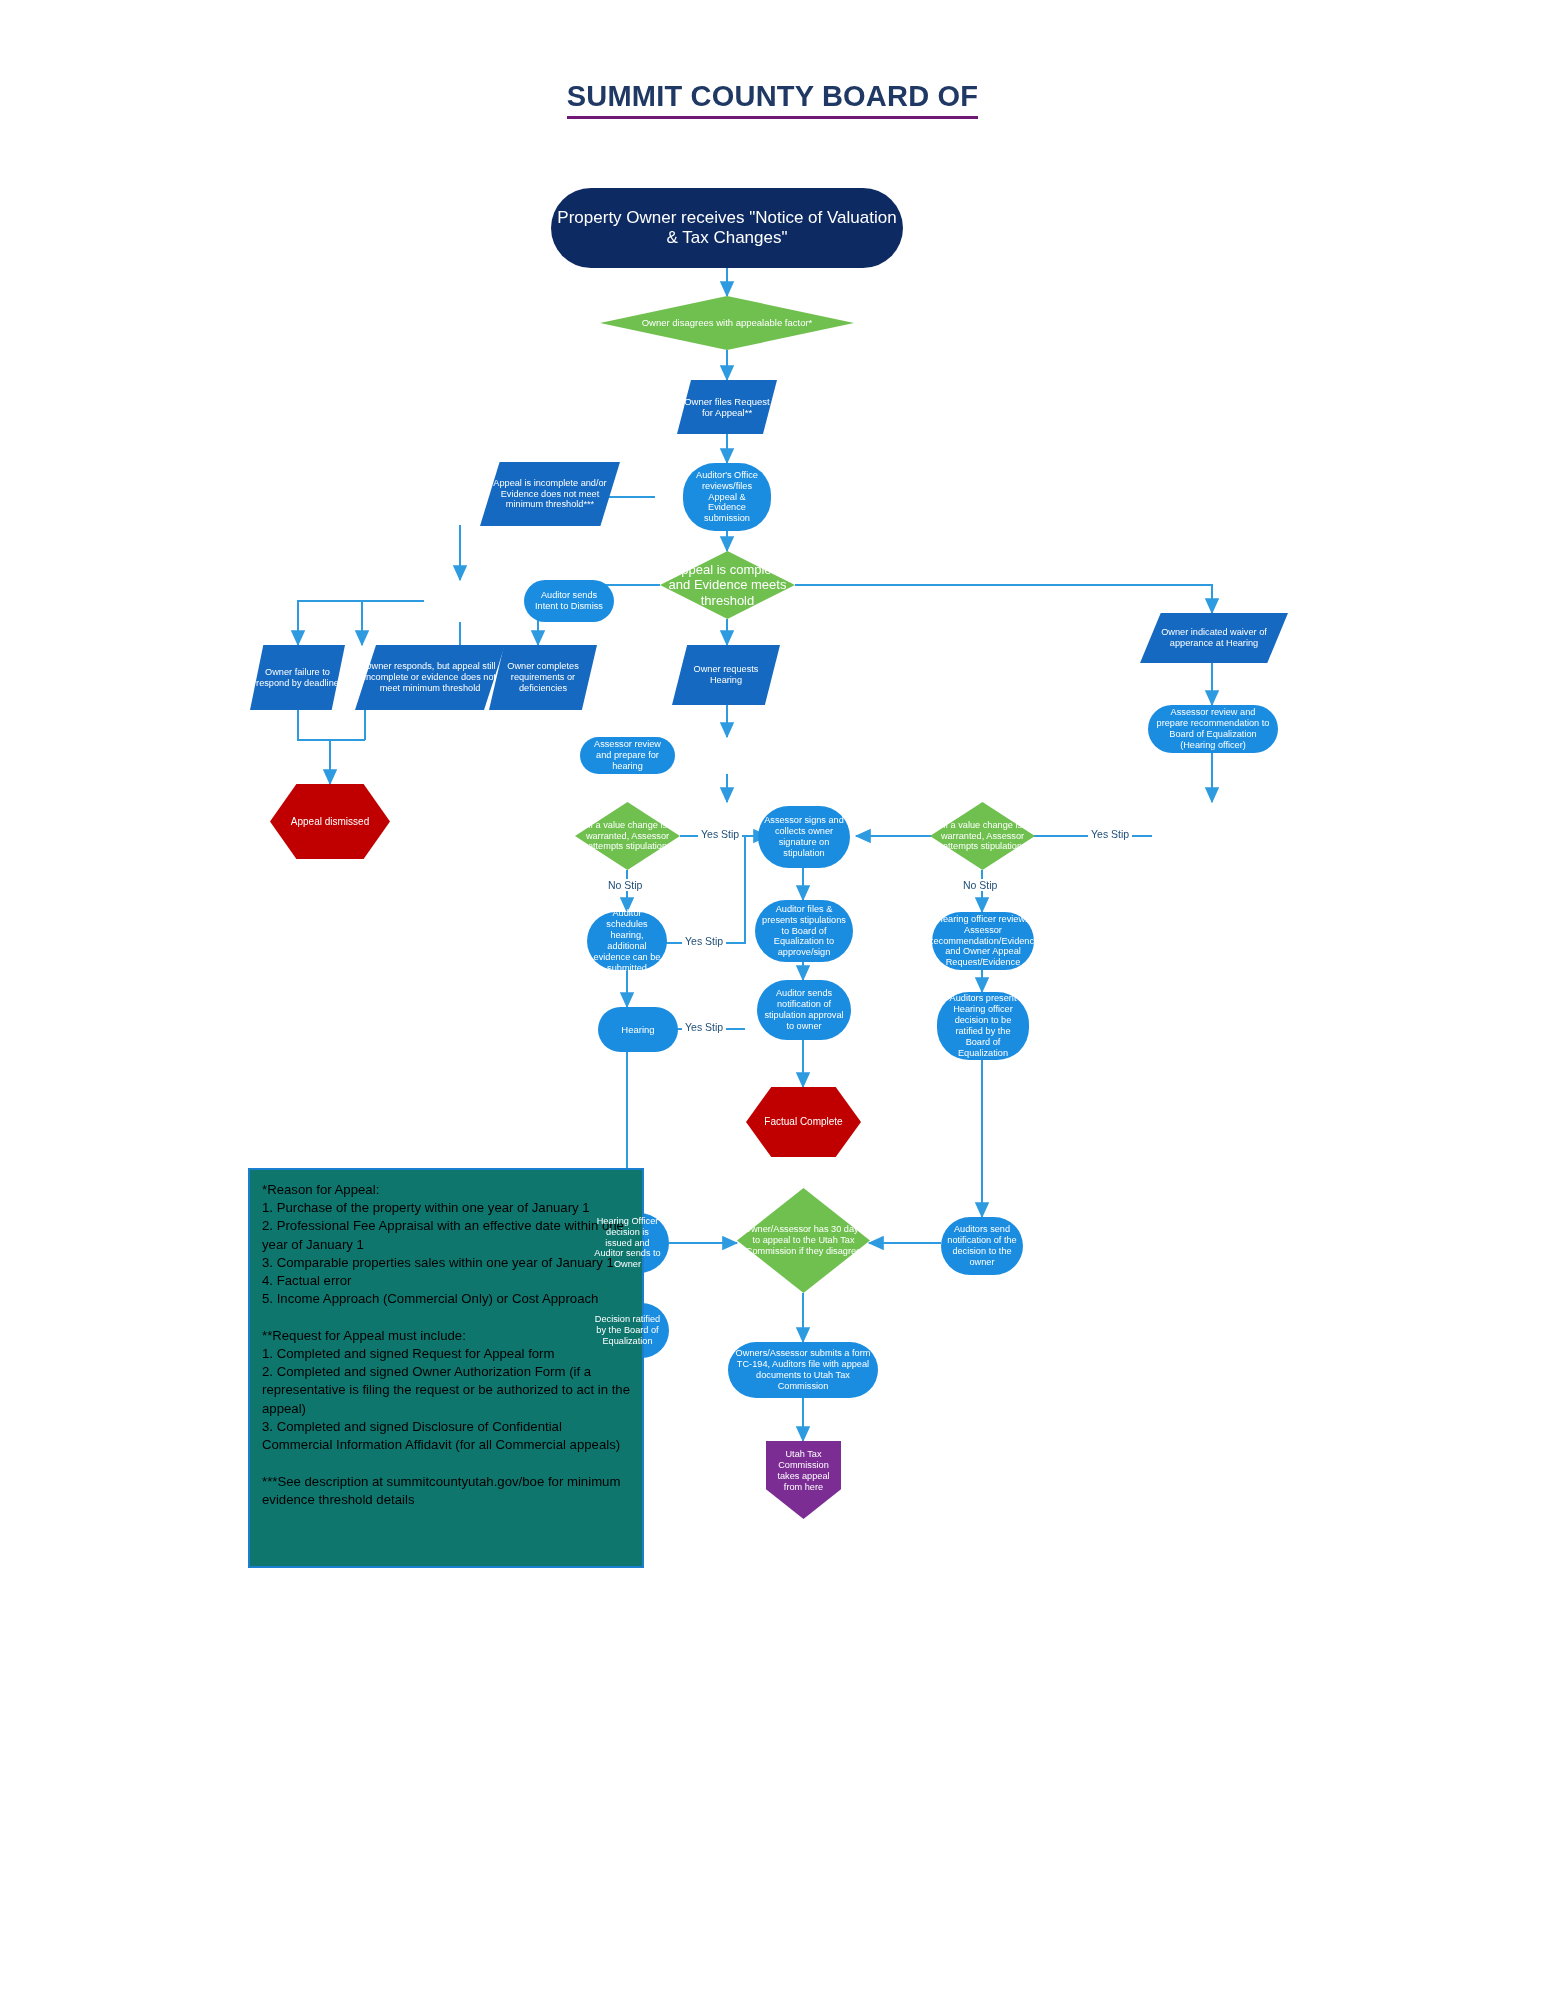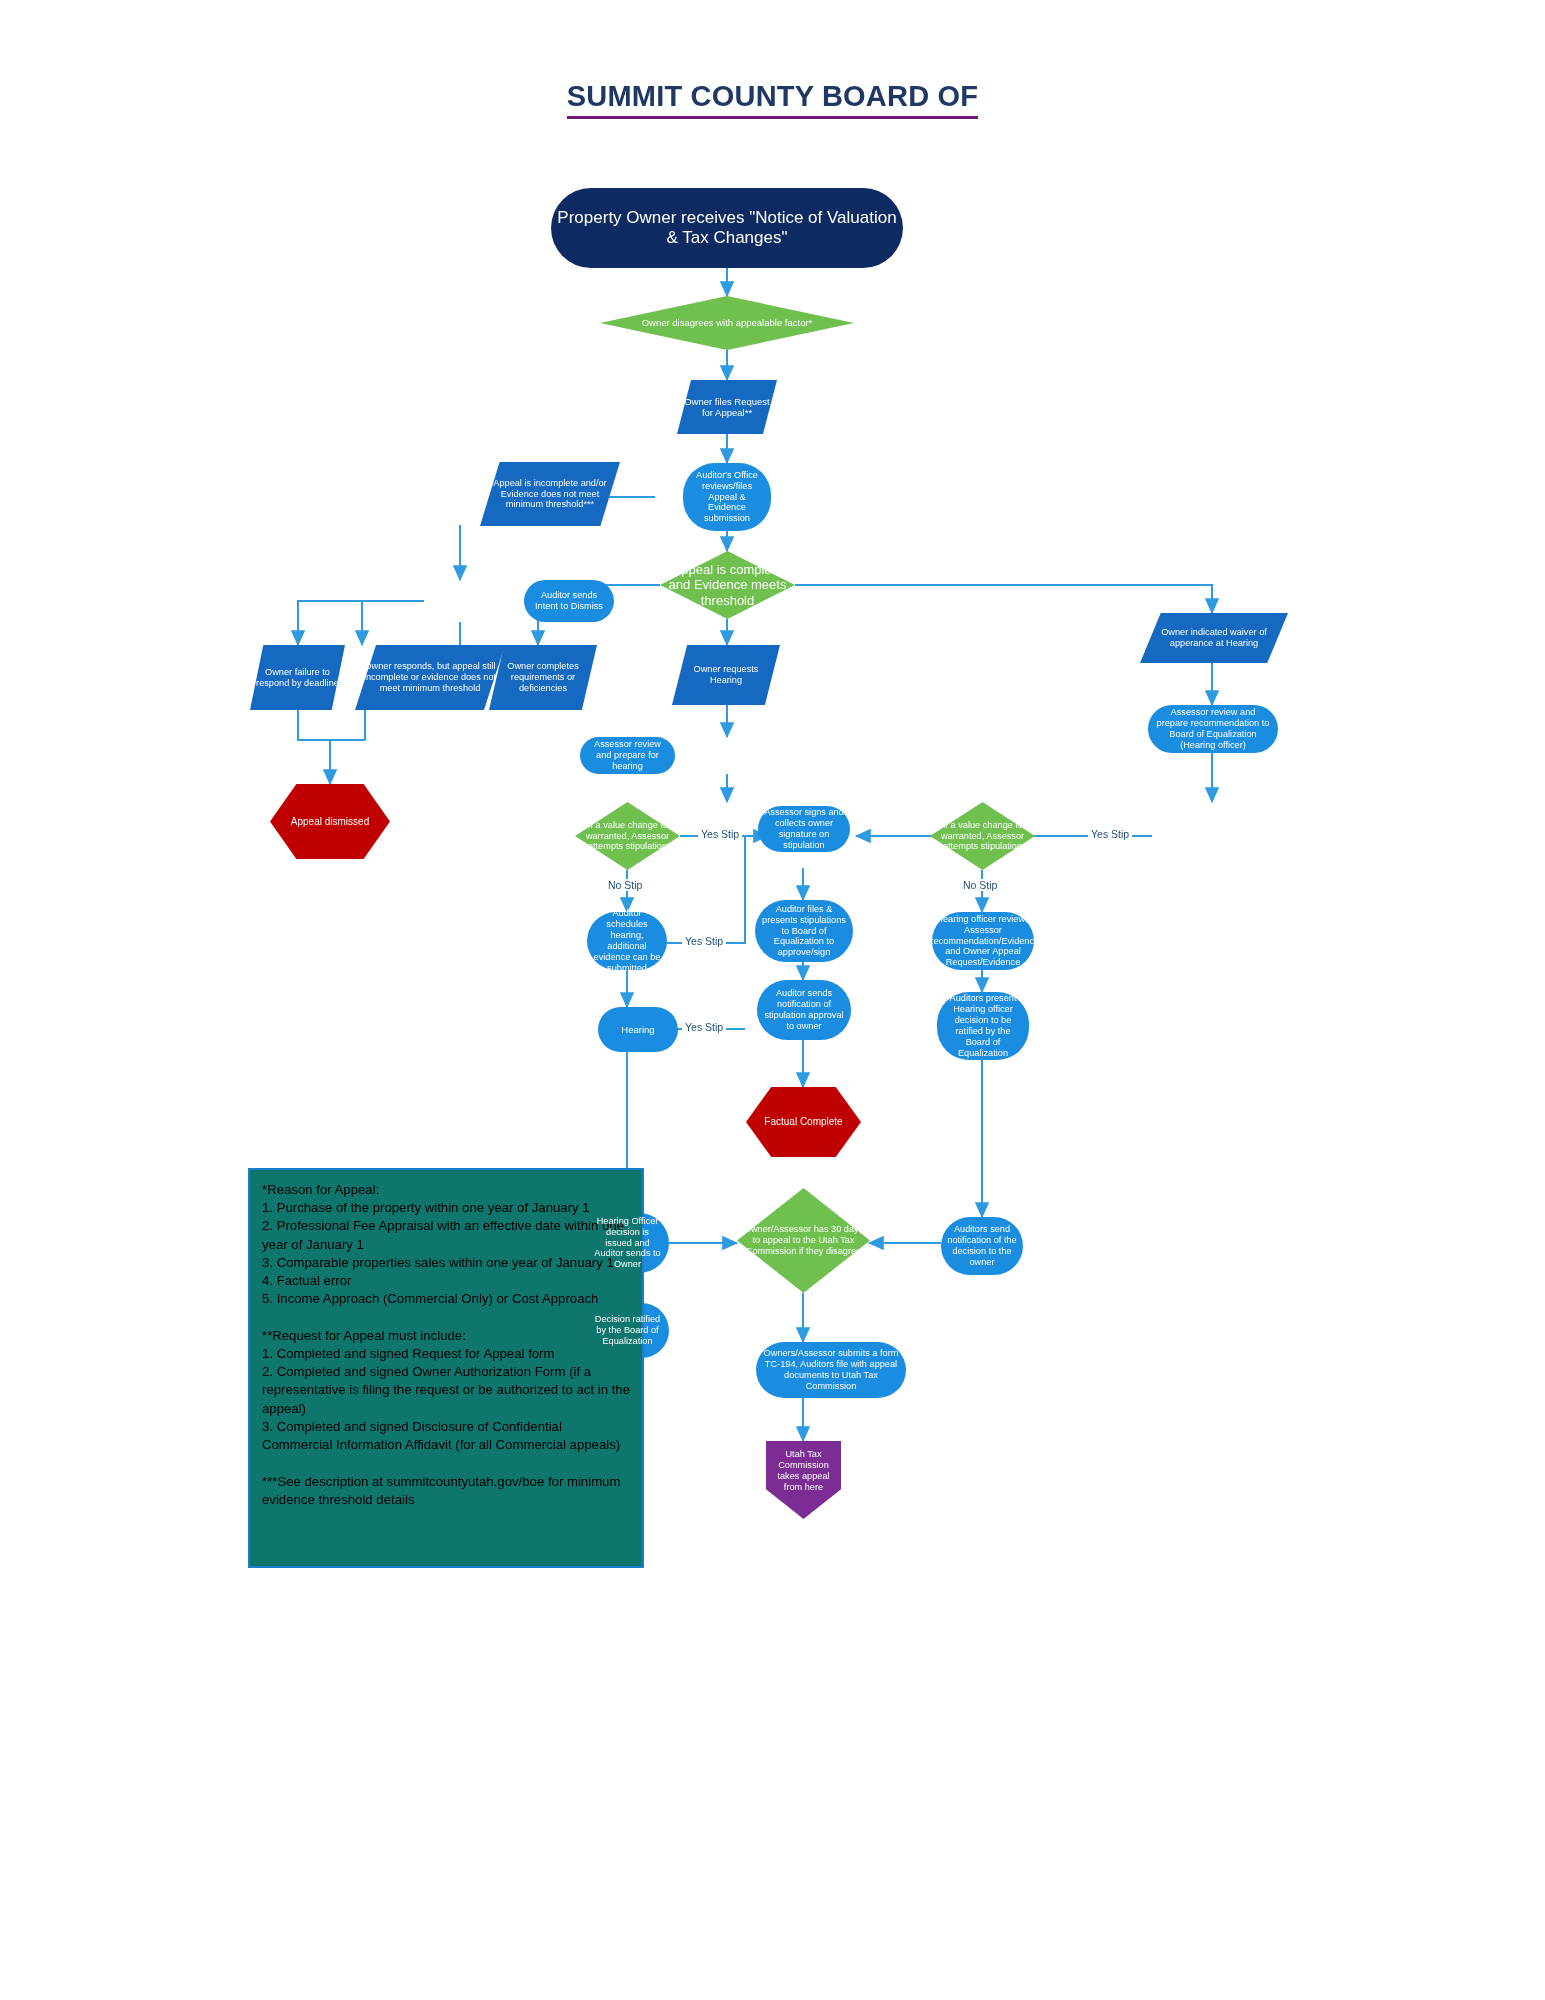--- a/index.html
+++ b/index.html
@@ -221,21 +221,21 @@
   <div class="node" style="left:575px;top:802px;width:105px;height:68px;font-size:9.2px;">
     <div class="diamond-in"></div>
     <span class="lbl">If a value change is warranted, Assessor attempts stipulation</span>
   </div>
 
   <div class="node" style="left:930px;top:802px;width:105px;height:68px;font-size:9.2px;">
     <div class="diamond-in"></div>
     <span class="lbl">If a value change is warranted, Assessor attempts stipulation</span>
   </div>
 
-  <div class="node rect" style="left:758px;top:806px;width:92px;height:46px;font-size:9.2px;">
+  <div class="node rect" style="left:758px;top:806px;width:92px;height:62px;font-size:9.2px;">
     <span class="lbl">Assessor signs and collects owner signature on stipulation</span>
   </div>
 
   <div class="node rect" style="left:755px;top:900px;width:98px;height:62px;font-size:9.2px;">
     <span class="lbl">Auditor files &amp; presents stipulations to Board of Equalization to approve/sign</span>
   </div>
 
   <div class="node rect" style="left:587px;top:912px;width:80px;height:58px;font-size:9.2px;">
     <span class="lbl">Auditor schedules hearing, additional evidence can be submitted</span>
   </div>
@@ -271,21 +271,21 @@
   </div>
 
   <div class="node rect" style="left:941px;top:1217px;width:82px;height:58px;font-size:9.2px;">
     <span class="lbl">Auditors send notification of the decision to the owner</span>
   </div>
 
   <div class="node rect" style="left:586px;top:1303px;width:83px;height:55px;font-size:9.2px;">
     <span class="lbl">Decision ratified by the Board of Equalization</span>
   </div>
 
-  <div class="node rect" style="left:728px;top:1342px;width:150px;height:56px;font-size:9.2px;margin-left:28px;">
+  <div class="node rect" style="left:728px;top:1342px;width:150px;height:56px;font-size:9.2px;">
     <span class="lbl">Owners/Assessor submits a form TC-194, Auditors file with appeal documents to Utah Tax Commission</span>
   </div>
 
   <div class="node" style="left:766px;top:1441px;width:75px;height:78px;font-size:9.2px;">
     <div class="pent-in"></div>
     <span class="lbl" style="transform:translateY(-9px);">Utah Tax Commission takes appeal from here</span>
   </div>
 
   <div class="edge-label" style="left:698px;top:828px;">Yes Stip</div>
   <div class="edge-label" style="left:1088px;top:828px;">Yes Stip</div>

